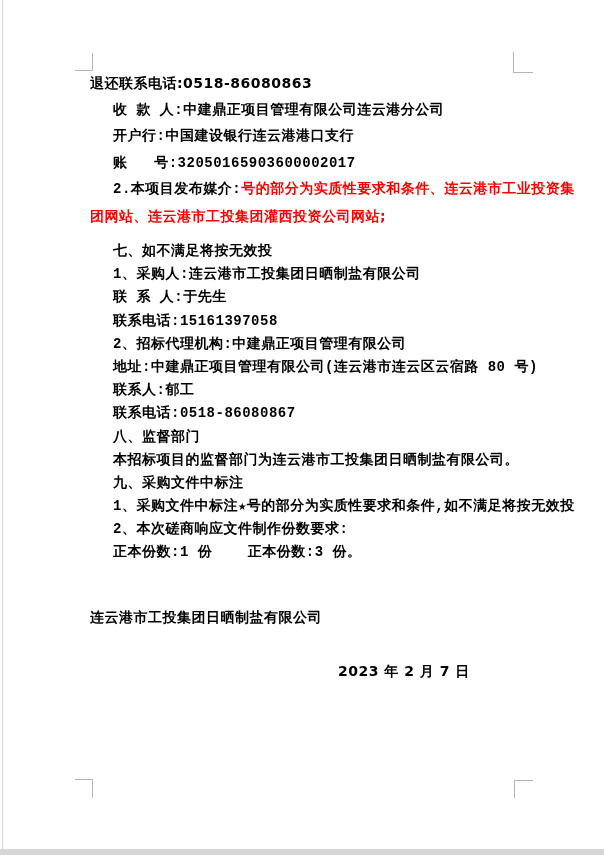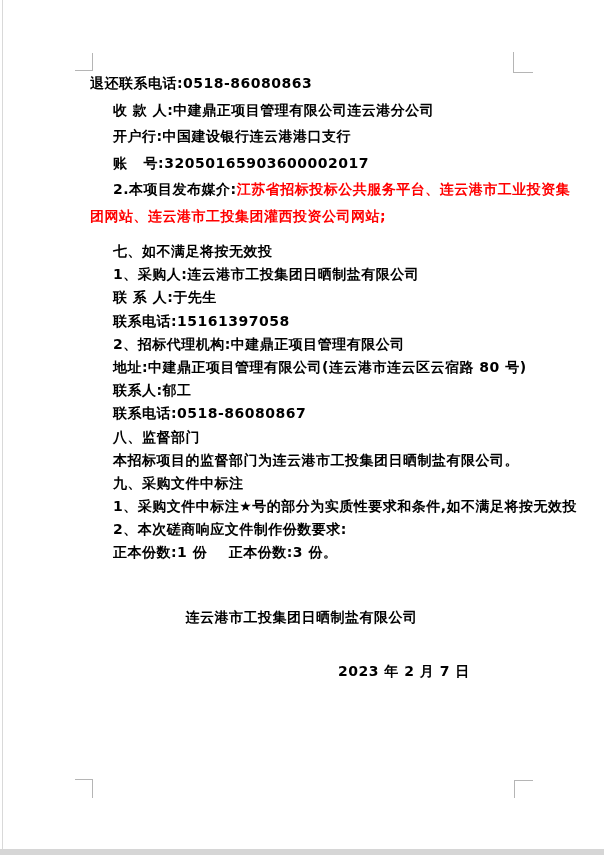--- a/index.html
+++ b/index.html
@@ -39,22 +39,22 @@
     left: 90px; top: 70px;
     width: 423px;
   }
   .line {
     white-space: pre;
     font-size: 14px;
     letter-spacing: 0.5px;
   }
   .line.s1 { height: 26.5px; line-height: 26.5px; }
   .line.s2 { height: 23.2px; line-height: 23.2px; }
-  .line.ind { padding-left: 23px; }
-  .line.right { text-align: center; }
+  .line.ind { padding-left: 23px; font-family: Liberation Mono, monospace; }
+  .line.right { text-align: left; }
   .line.date { padding-left: 248px; }
   .seg-red { color: #ff0000; }
   .seg-black { color: #000000; }
   .spacer.sp-a { height: 11px; }
   .spacer.sp-b { height: 41px; }
   .spacer.sp-c { height: 31px; }
 </style>
 </head>
 <body>
 
@@ -63,21 +63,21 @@
   <div class="edge-bottom"></div>
   <div class="crop tl"></div>
   <div class="crop tr"></div>
   <div class="crop bl"></div>
   <div class="crop br"></div>
   <div class="content" id="doc-body">
       <div class="line s1"><span class="seg-black">退还联系电话:0518-86080863</span></div>
       <div class="line s1 ind"><span class="seg-black">收 款 人:中建鼎正项目管理有限公司连云港分公司</span></div>
       <div class="line s1 ind"><span class="seg-black">开户行:中国建设银行连云港港口支行</span></div>
       <div class="line s1 ind"><span class="seg-black">账   号:32050165903600002017</span></div>
-      <div class="line s1 ind"><span class="seg-black">2.本项目发布媒介:</span><span class="seg-red">江苏省招标投标公共服务平台、连云港市工业投资集</span></div>
+      <div class="line s1 ind"><span class="seg-black">2.本项目发布媒介:</span><span class="seg-red">号的部分为实质性要求和条件、连云港市工业投资集</span></div>
       <div class="line s1"><span class="seg-red">团网站、连云港市工投集团灌西投资公司网站;</span></div>
       <div class="spacer sp-a"></div>
       <div class="line s2 ind"><span class="seg-black">七、如不满足将按无效投</span></div>
       <div class="line s2 ind"><span class="seg-black">1、采购人:连云港市工投集团日晒制盐有限公司</span></div>
       <div class="line s2 ind"><span class="seg-black">联 系 人:于先生</span></div>
       <div class="line s2 ind"><span class="seg-black">联系电话:15161397058</span></div>
       <div class="line s2 ind"><span class="seg-black">2、招标代理机构:中建鼎正项目管理有限公司</span></div>
       <div class="line s2 ind"><span class="seg-black">地址:中建鼎正项目管理有限公司(连云港市连云区云宿路 80 号)</span></div>
       <div class="line s2 ind"><span class="seg-black">联系人:郁工</span></div>
       <div class="line s2 ind"><span class="seg-black">联系电话:0518-86080867</span></div>

